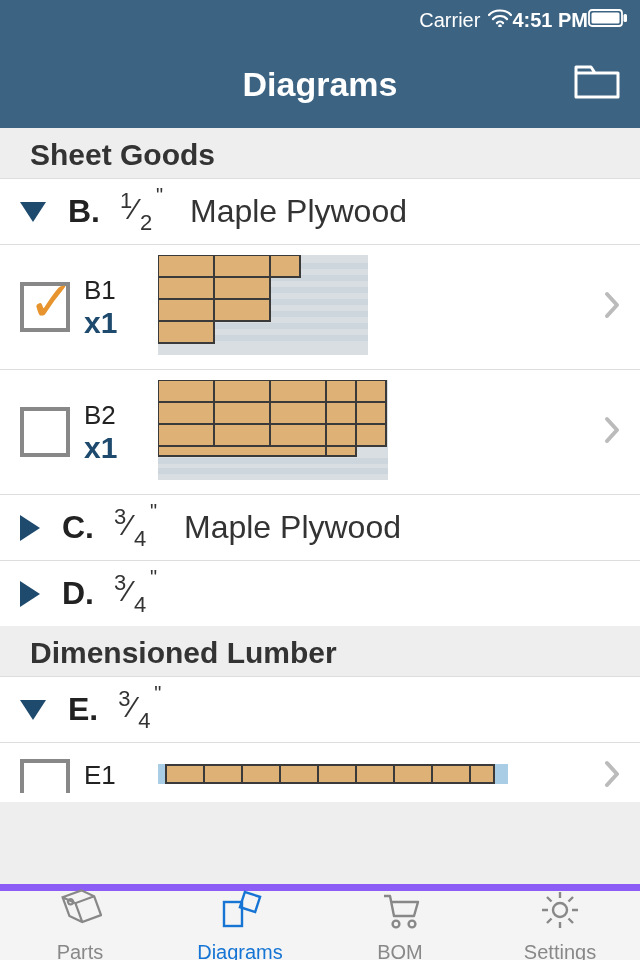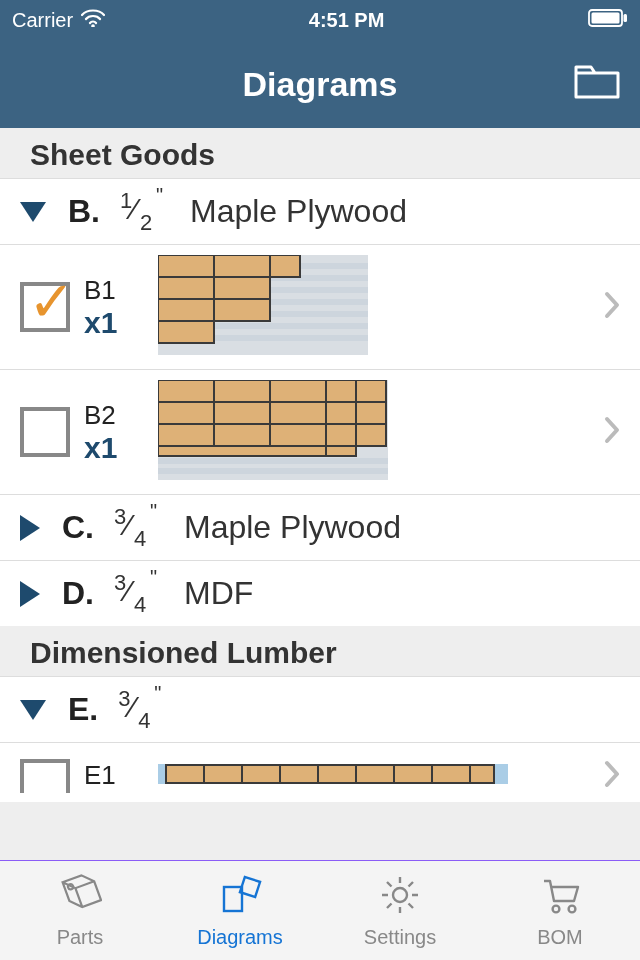--- a/index.html
+++ b/index.html
@@ -12,21 +12,21 @@
   overflow: hidden;
 }
 
 
 .status-bar {
   height: 40px;
   background: #3c6382;
   color: #fff;
   display: flex;
   align-items: center;
-  justify-content: space-between;
+  justify-content: flex-end;
   padding: 0 12px;
   font-size: 20px;
   font-weight: 400;
 }
 .status-left, .status-right { display: flex; align-items: center; gap: 8px; }
 .battery-icon { display: inline-block; }
 
 
 .nav-bar {
   height: 88px;
@@ -145,23 +145,23 @@
 .chevron {
   margin-left: auto;
   color: #bbb;
   flex-shrink: 0;
 }
 
 
 .tab-bar {
   position: absolute;
   bottom: 0; left: 0; right: 0;
-  height: 100px;
+  height: 76px;
   background: #f4f4f4;
-  border-top: 1px solid #8b5cf6;
+  border-top: 7px solid #8b5cf6;
   display: flex;
 }
 .tab {
   flex: 1;
   display: flex;
   flex-direction: column;
   align-items: center;
   justify-content: center;
   gap: 4px;
   color: #888;
@@ -317,21 +317,20 @@
 
   <div class="material-row">
     <span class="disclosure tri-right"></span>
     <span class="material-letter">D.</span>
     <span class="fraction">
       <span class="num">3</span>
       <span class="slash">⁄</span>
       <span class="den">4</span>
       <span class="inch">"</span>
     </span>
-    <span class="material-name">MDF</span>
   </div>
 
   <div class="section-header">Dimensioned Lumber</div>
 
   <div class="material-row">
     <span class="disclosure tri-down"></span>
     <span class="material-letter">E.</span>
     <span class="fraction">
       <span class="num">3</span>
       <span class="slash">⁄</span>
@@ -385,31 +384,31 @@
       <svg width="44" height="44" viewBox="0 0 44 44">
           <rect x="6" y="14" width="18" height="24" stroke-width="2.4"></rect>
           <rect x="24" y="6" width="16" height="16" stroke-width="2.4" transform="rotate(18 32 14)"></rect>
         </svg>
     </span>
     <span>Diagrams</span>
   </div>
   <div class="tab">
     <span>
       <svg width="44" height="44" viewBox="0 0 44 44">
+          <path d="M6 8 L12 8 L16 28 L36 28 L40 14 L14 14" stroke-width="2.4" stroke-linejoin="round"></path>
+          <circle cx="18" cy="36" r="3.4" stroke-width="2.4"></circle>
+          <circle cx="34" cy="36" r="3.4" stroke-width="2.4"></circle>
+        </svg>
+    </span>
+    <span>BOM</span>
+  </div>
+  <div class="tab">
+    <span>
+      <svg width="44" height="44" viewBox="0 0 44 44">
           <circle cx="22" cy="22" r="7" stroke-width="2.4"></circle>
           <g stroke-width="2.4">
             <path d="M22 4 L22 10 M22 34 L22 40 M4 22 L10 22 M34 22 L40 22 M9 9 L13.5 13.5 M30.5 30.5 L35 35 M35 9 L30.5 13.5 M13.5 30.5 L9 35"></path>
           </g>
         </svg>
     </span>
     <span>Settings</span>
   </div>
-  <div class="tab">
-    <span>
-      <svg width="44" height="44" viewBox="0 0 44 44">
-          <path d="M6 8 L12 8 L16 28 L36 28 L40 14 L14 14" stroke-width="2.4" stroke-linejoin="round"></path>
-          <circle cx="18" cy="36" r="3.4" stroke-width="2.4"></circle>
-          <circle cx="34" cy="36" r="3.4" stroke-width="2.4"></circle>
-        </svg>
-    </span>
-    <span>BOM</span>
-  </div>
 </div>
 
 </body></html>

